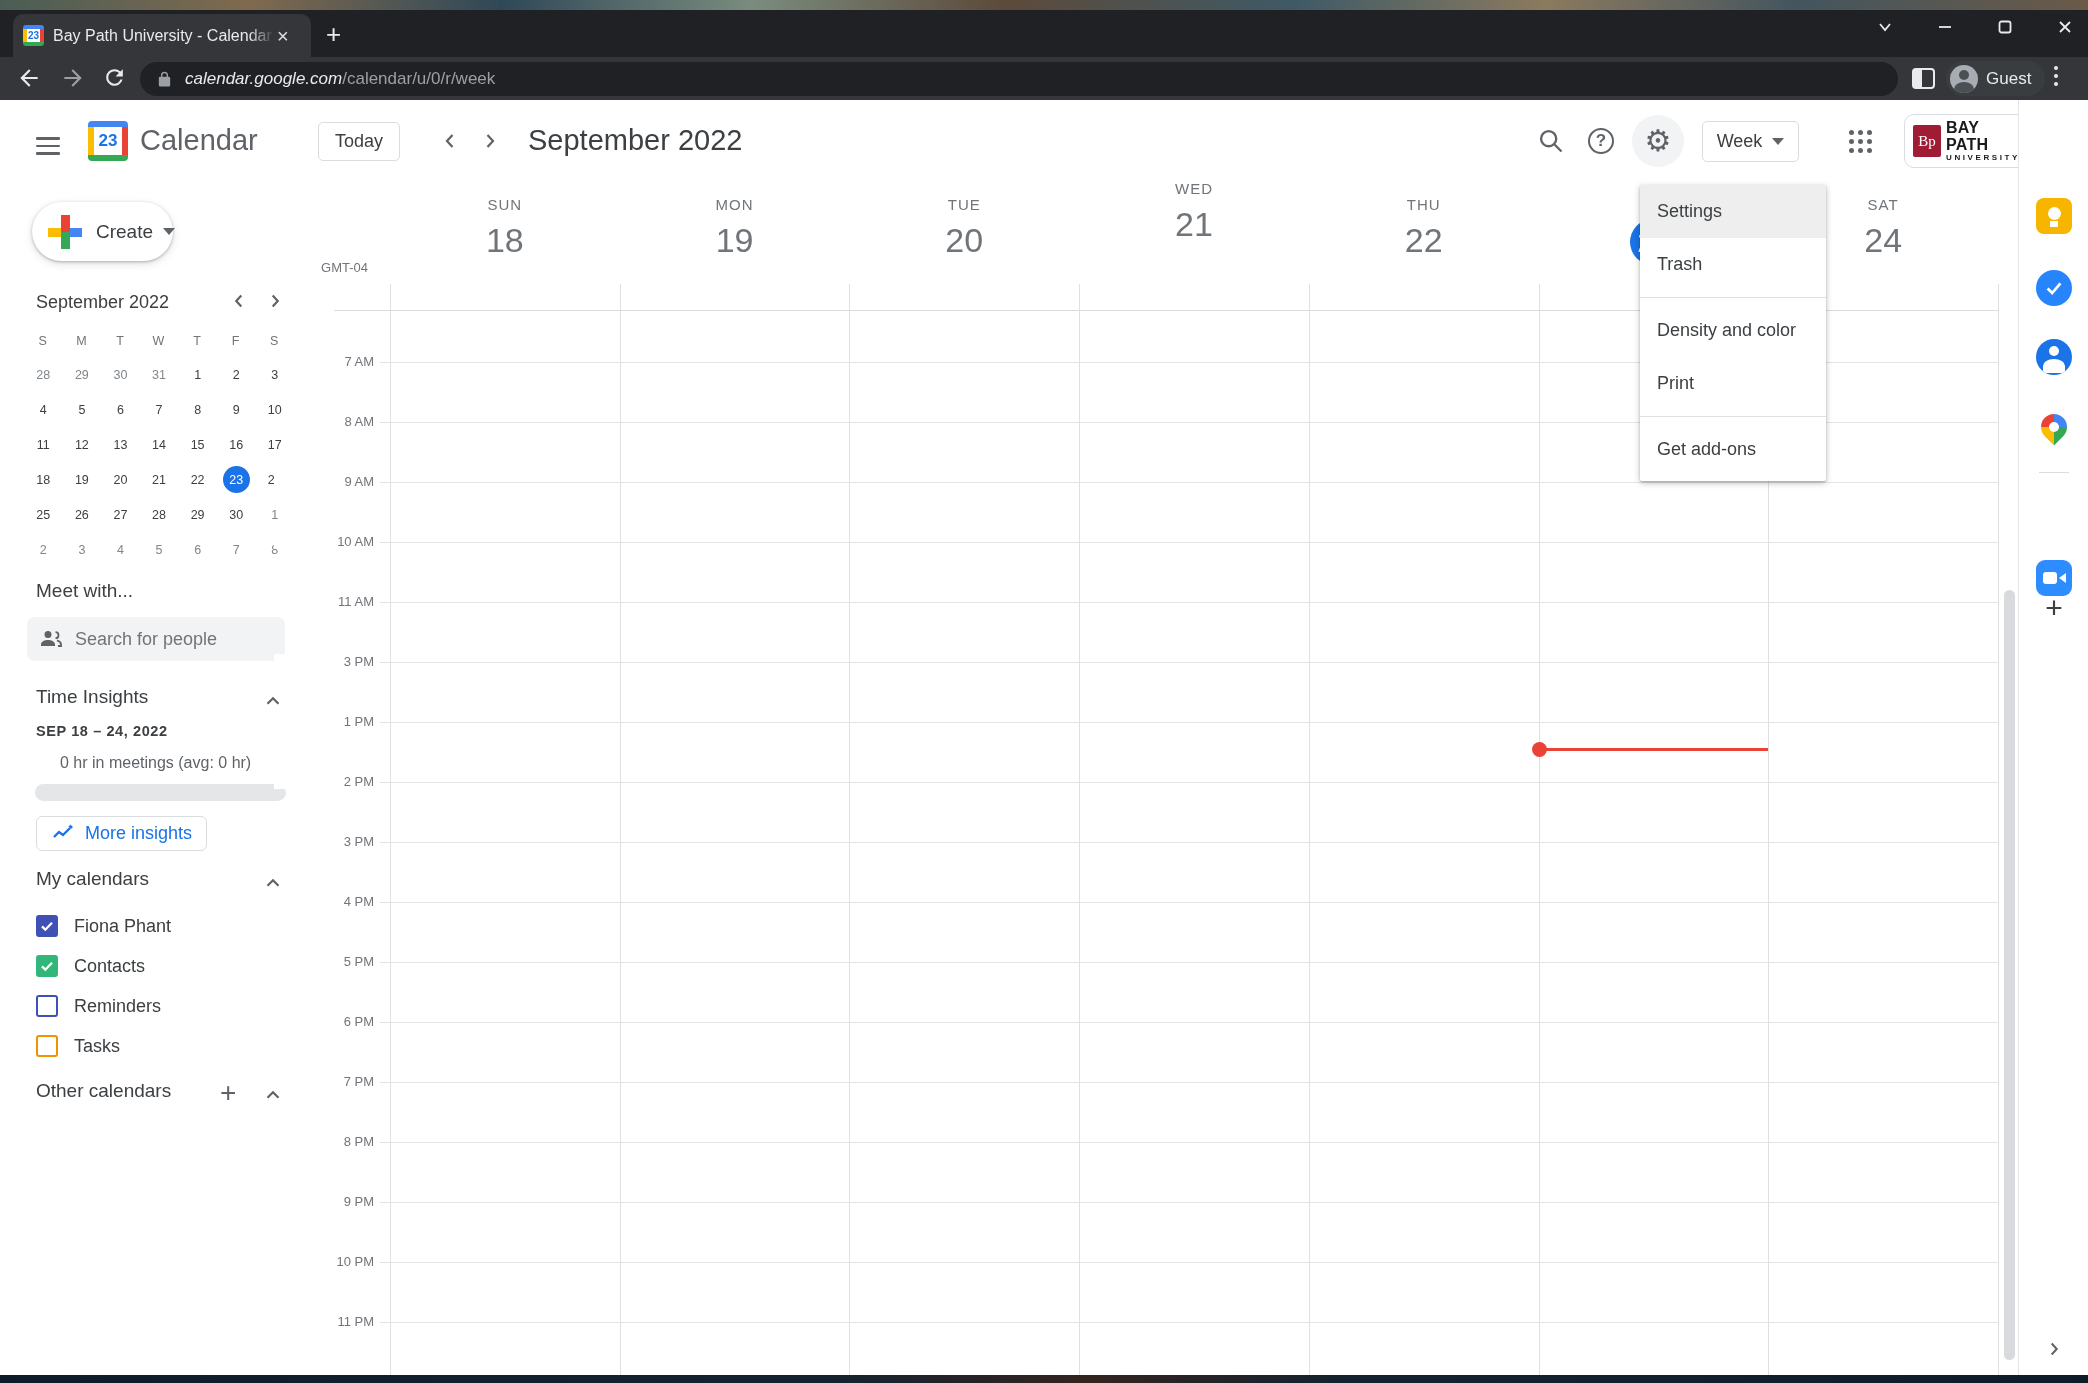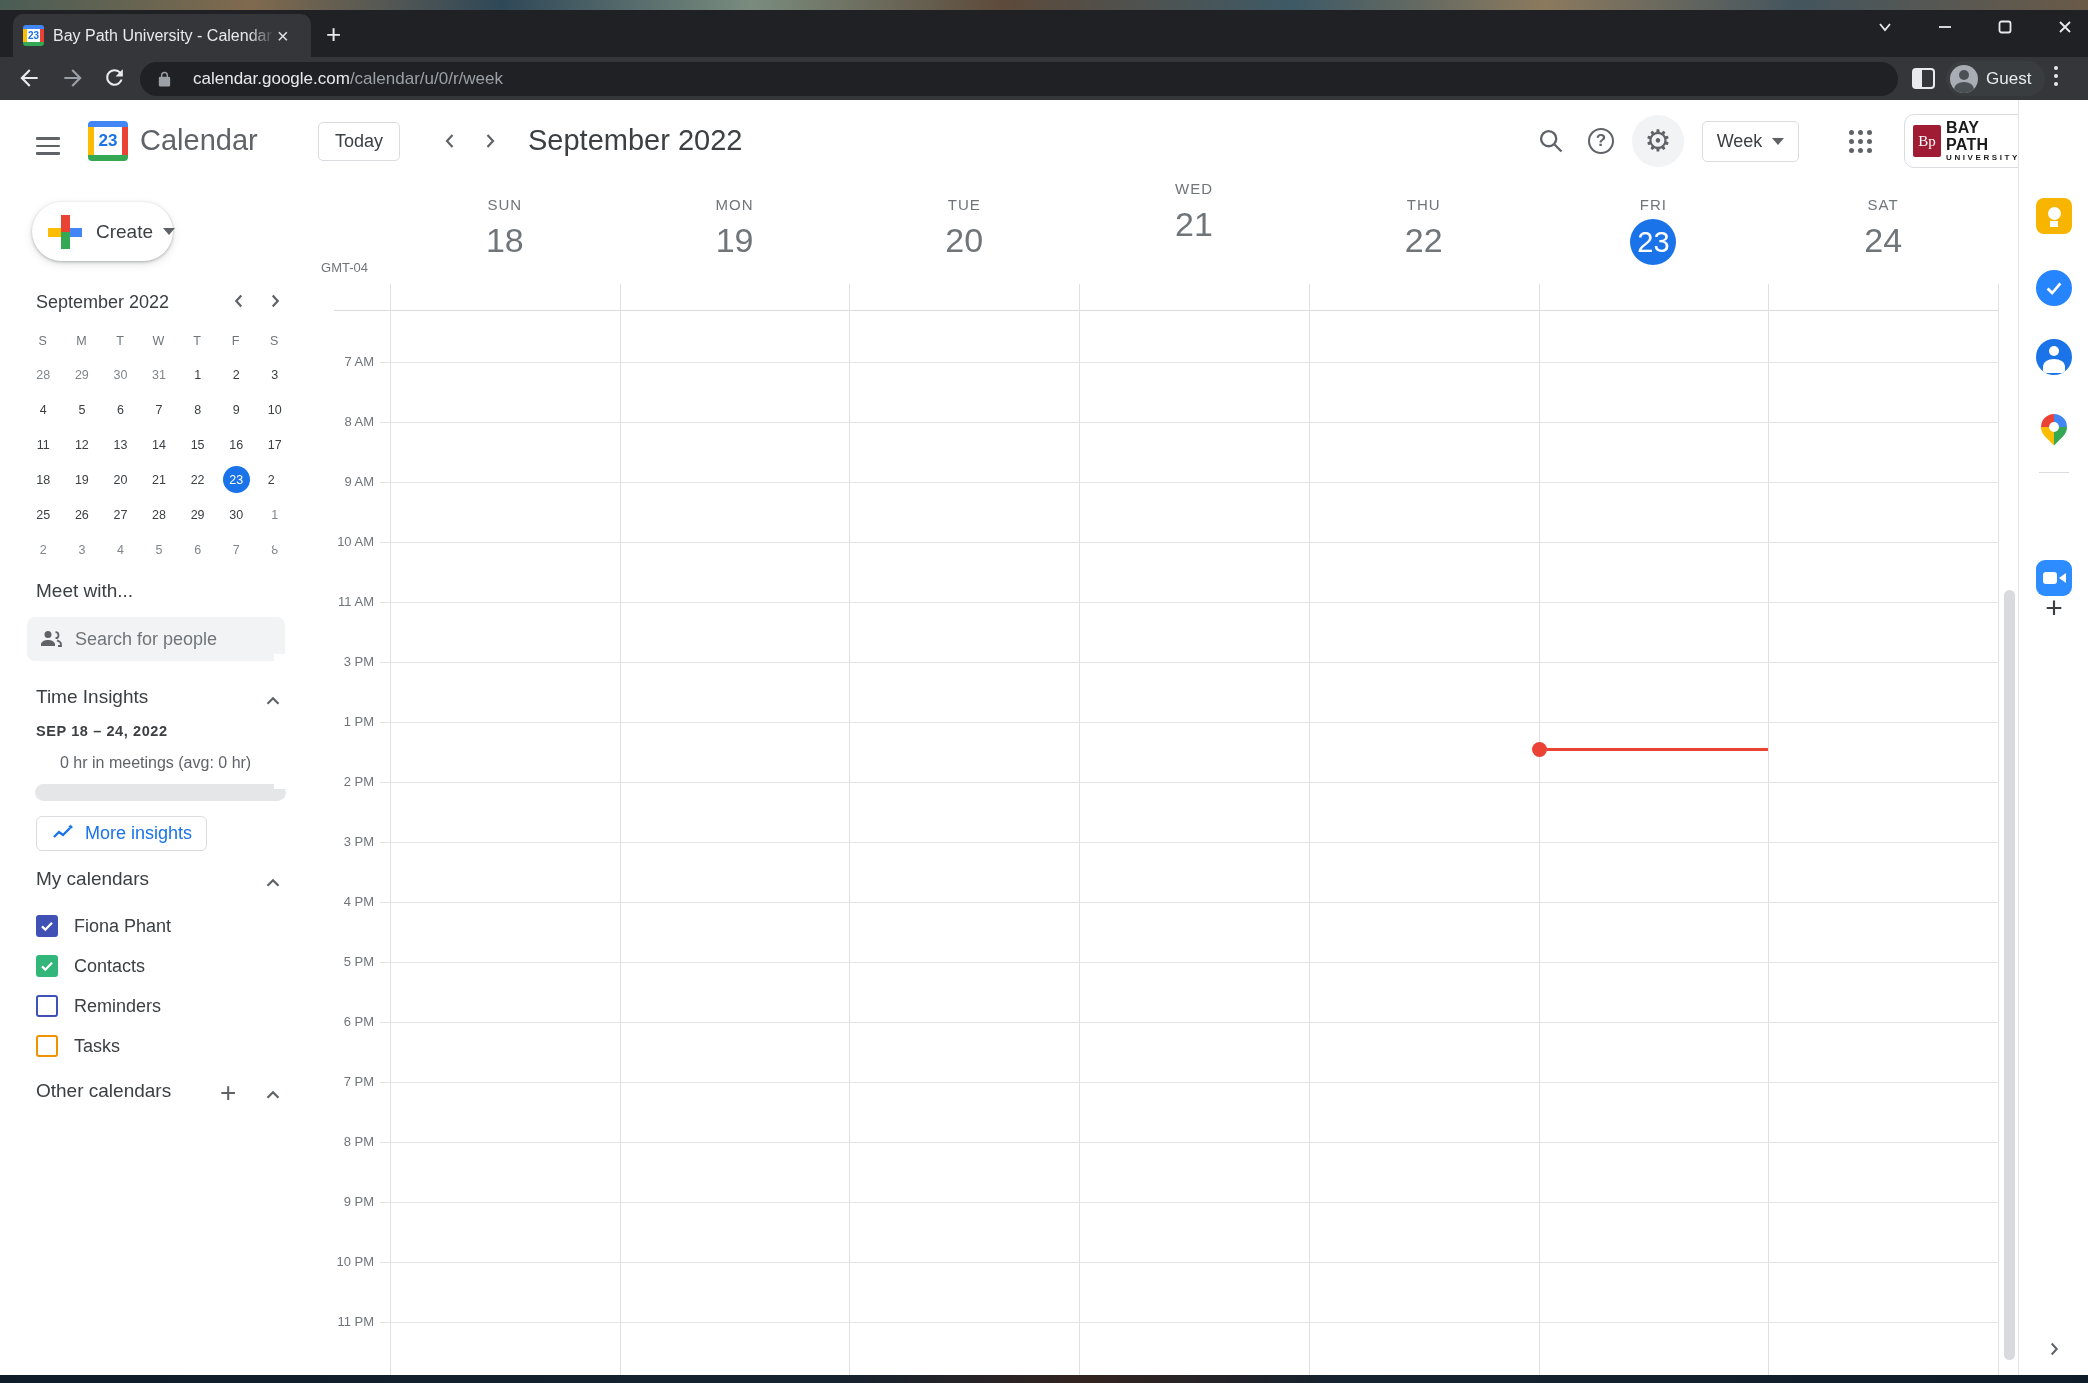--- a/index.html
+++ b/index.html
@@ -26,21 +26,21 @@
     -webkit-mask-image:linear-gradient(to right,#000 88%,transparent); mask-image:linear-gradient(to right,#000 88%,transparent); }
   .tab-close { color:#dfe1e5; font-size:20px; line-height:20px; margin-left:2px; cursor:default; }
   .newtab { position:absolute; left:326px; top:11px; color:#e8eaed; font-size:26px; font-weight:300; line-height:26px; }
   .win-controls { position:absolute; right:14px; top:8px; display:flex; gap:42px; align-items:center; }
   .win-controls svg { display:block; }
 
   .toolbar { position:absolute; top:57px; left:0; width:2088px; height:43px; background:#35363a; }
   .nav-ic { position:absolute; top:8px; }
   .omnibox { position:absolute; left:140px; top:5px; width:1758px; height:34px; background:#202124;
     border-radius:17px; display:flex; align-items:center; padding:0 16px; }
-  .omni-host { color:#e8eaed; font-size:17px; margin-left:20px; }
+  .omni-host { color:#e8eaed; font-size:17px; margin-left:12px;font-style:italic; }
   .omni-path { color:#9aa0a6; font-size:17px; }
   .sidepanel-ic { position:absolute; left:1912px; top:11px; width:23px; height:21px; border:2px solid #e8eaed; border-radius:4px; }
   .sidepanel-ic::before { content:""; position:absolute; left:0; top:0; width:8px; height:17px; background:#e8eaed; }
   .guest-chip { position:absolute; left:1946px; top:4px; height:35px; background:#3a3d40; border-radius:18px;
     display:flex; align-items:center; padding:0 14px 0 4px; }
   .guest-av { width:28px; height:28px; border-radius:50%; background:#a7adb3; position:relative; overflow:hidden; margin-right:8px; }
   .guest-av::before { content:""; position:absolute; left:9px; top:5px; width:10px; height:10px; border-radius:50%; background:#4b5054; }
   .guest-av::after { content:""; position:absolute; left:4px; top:17px; width:20px; height:14px; border-radius:50%; background:#4b5054; }
   .guest-label { color:#e8eaed; font-size:17px; }
   .kebab { position:absolute; left:2054px; top:9px; width:4px; }
@@ -497,20 +497,29 @@
         <div class="hour-label" style="left: 274px; top: 1094px;">9 PM</div>
         <div class="hline" style="top: 1162px;"></div>
         <div class="hour-label" style="left: 274px; top: 1154px;">10 PM</div>
         <div class="hline" style="top: 1222px;"></div>
         <div class="hour-label" style="left: 274px; top: 1214px;">11 PM</div>
         <div class="now-line" style="left: 1538.57px; width: 229.714px; top: 648px;"></div>
         <div class="now-dot" style="left: 1531.57px; top: 642px;"></div>
       </div>
     <div class="vscroll"></div>
 
+    <div class="menu" id="settings-menu">
+        <div class="menu-item hl">Settings</div>
+        <div class="menu-item">Trash</div>
+        <div class="menu-div"></div>
+        <div class="menu-item">Density and color</div>
+        <div class="menu-item">Print</div>
+        <div class="menu-div"></div>
+        <div class="menu-item">Get add-ons</div>
+      </div>
 
     <div class="companion">
       <div class="comp-ic keep-ic" style="top:98px"></div>
       <div class="comp-ic tasks-ic" style="top:170px">
         <svg width="22" height="22" viewBox="0 0 24 24">
             <polyline points="5,12.5 10,17.5 19,7" fill="none" stroke="#fff" stroke-width="3"></polyline>
           </svg>
       </div>
       <div class="comp-ic contacts-ic" style="top:239px"></div>
       <div class="comp-ic" style="top:309px">

